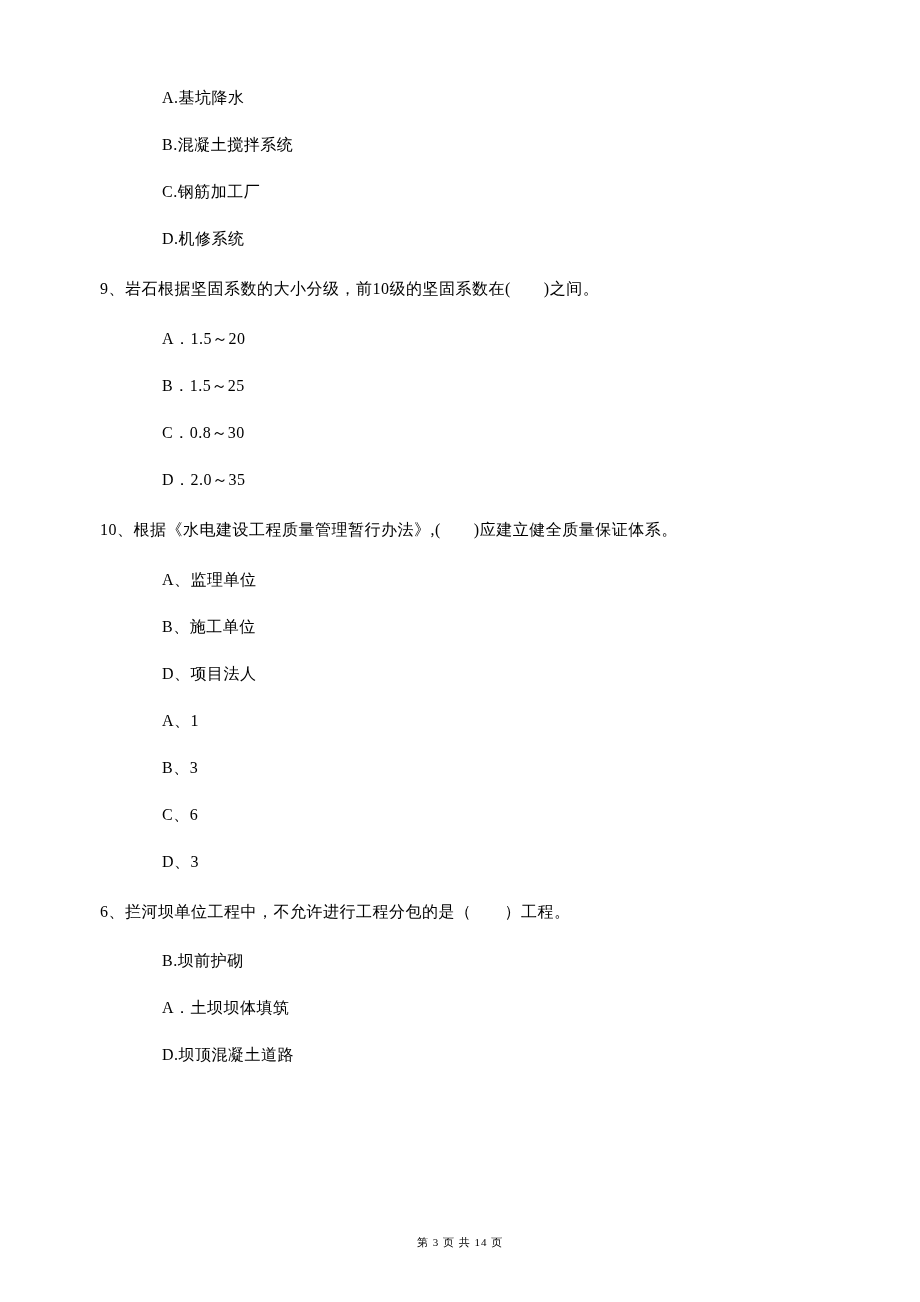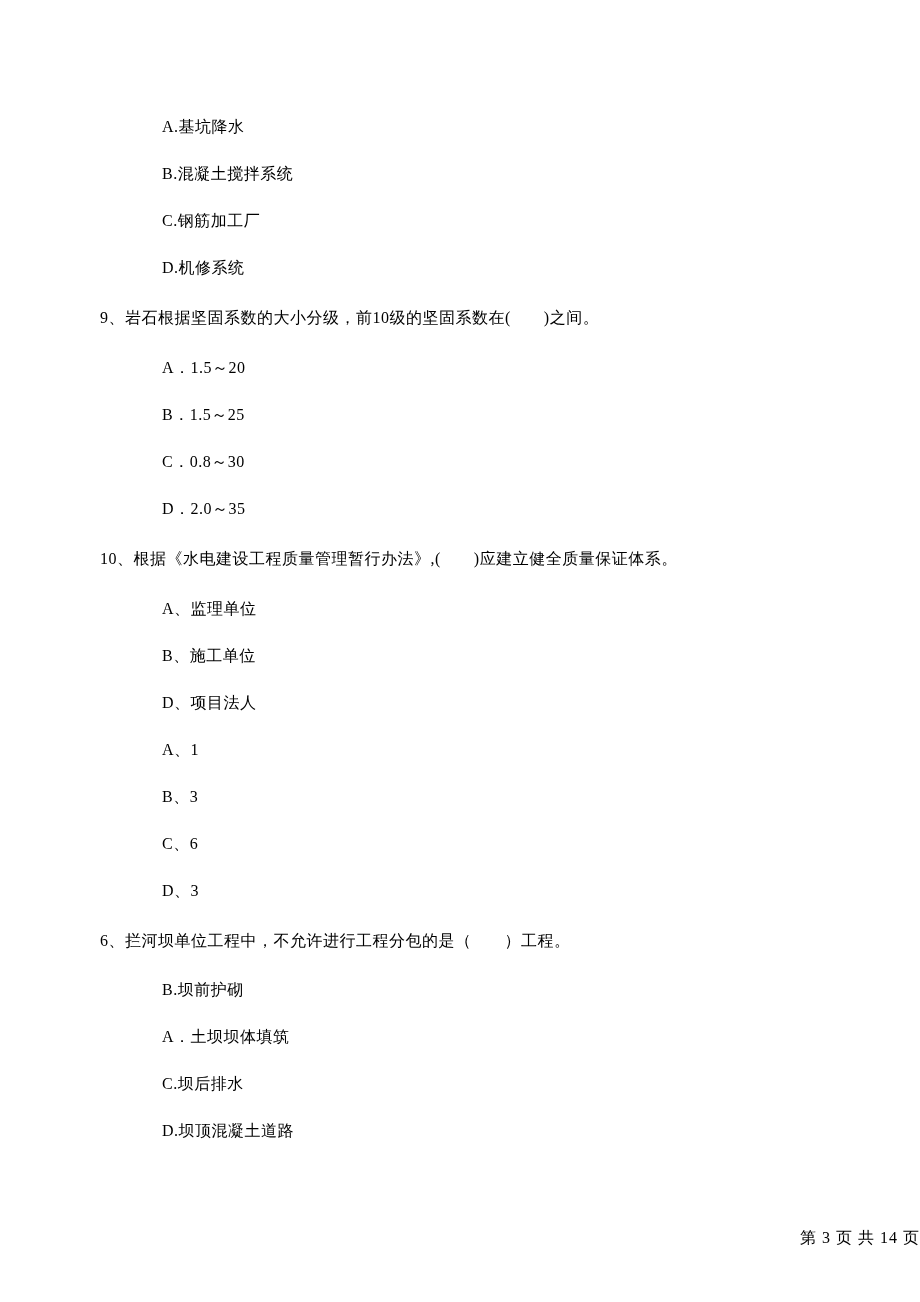--- a/index.html
+++ b/index.html
@@ -11,21 +11,21 @@
       width: 920px;
       height: 1302px;
       background: #ffffff;
       font-family: "SimSun", "宋体", serif;
       font-size: 16px;
       line-height: 1.5;
       color: #000000;
       position: relative;
     }
     .content {
-      padding: 115px 100px 0 100px;
+      padding: 86px 100px 0 100px;
     }
     .option {
       padding-left: 62px;
       margin-bottom: 23px;
       letter-spacing: 0.5px;
     }
     .question {
       padding-left: 0;
       margin-top: 24px;
       margin-bottom: 23px;
@@ -33,22 +33,22 @@
       line-height: 1.8;
     }
     .q-indent {
       padding-left: 0;
     }
     .footer {
       position: absolute;
       bottom: 52px;
       left: 0;
       right: 0;
-      text-align: right;
-      font-size: 16px;
+      text-align: center;
+      font-size: 11px;
       letter-spacing: 1px;
     }
   </style>
 </head>
 <body>
 
 <div class="content">
   <div class="option">A.基坑降水</div>
   <div class="option">B.混凝土搅拌系统</div>
   <div class="option">C.钢筋加工厂</div>
@@ -66,17 +66,16 @@
   <div class="option">D、项目法人</div>
 
   <div class="option">A、1</div>
   <div class="option">B、3</div>
   <div class="option">C、6</div>
   <div class="option">D、3</div>
 
   <div class="question q-indent">6、拦河坝单位工程中，不允许进行工程分包的是（　　）工程。</div>
   <div class="option">B.坝前护砌</div>
   <div class="option">A．土坝坝体填筑</div>
-  <div class="option">C.坝后排水</div>
   <div class="option">D.坝顶混凝土道路</div>
 </div>
 
 <div class="footer">第 3 页 共 14 页</div>
 
 </body></html>

